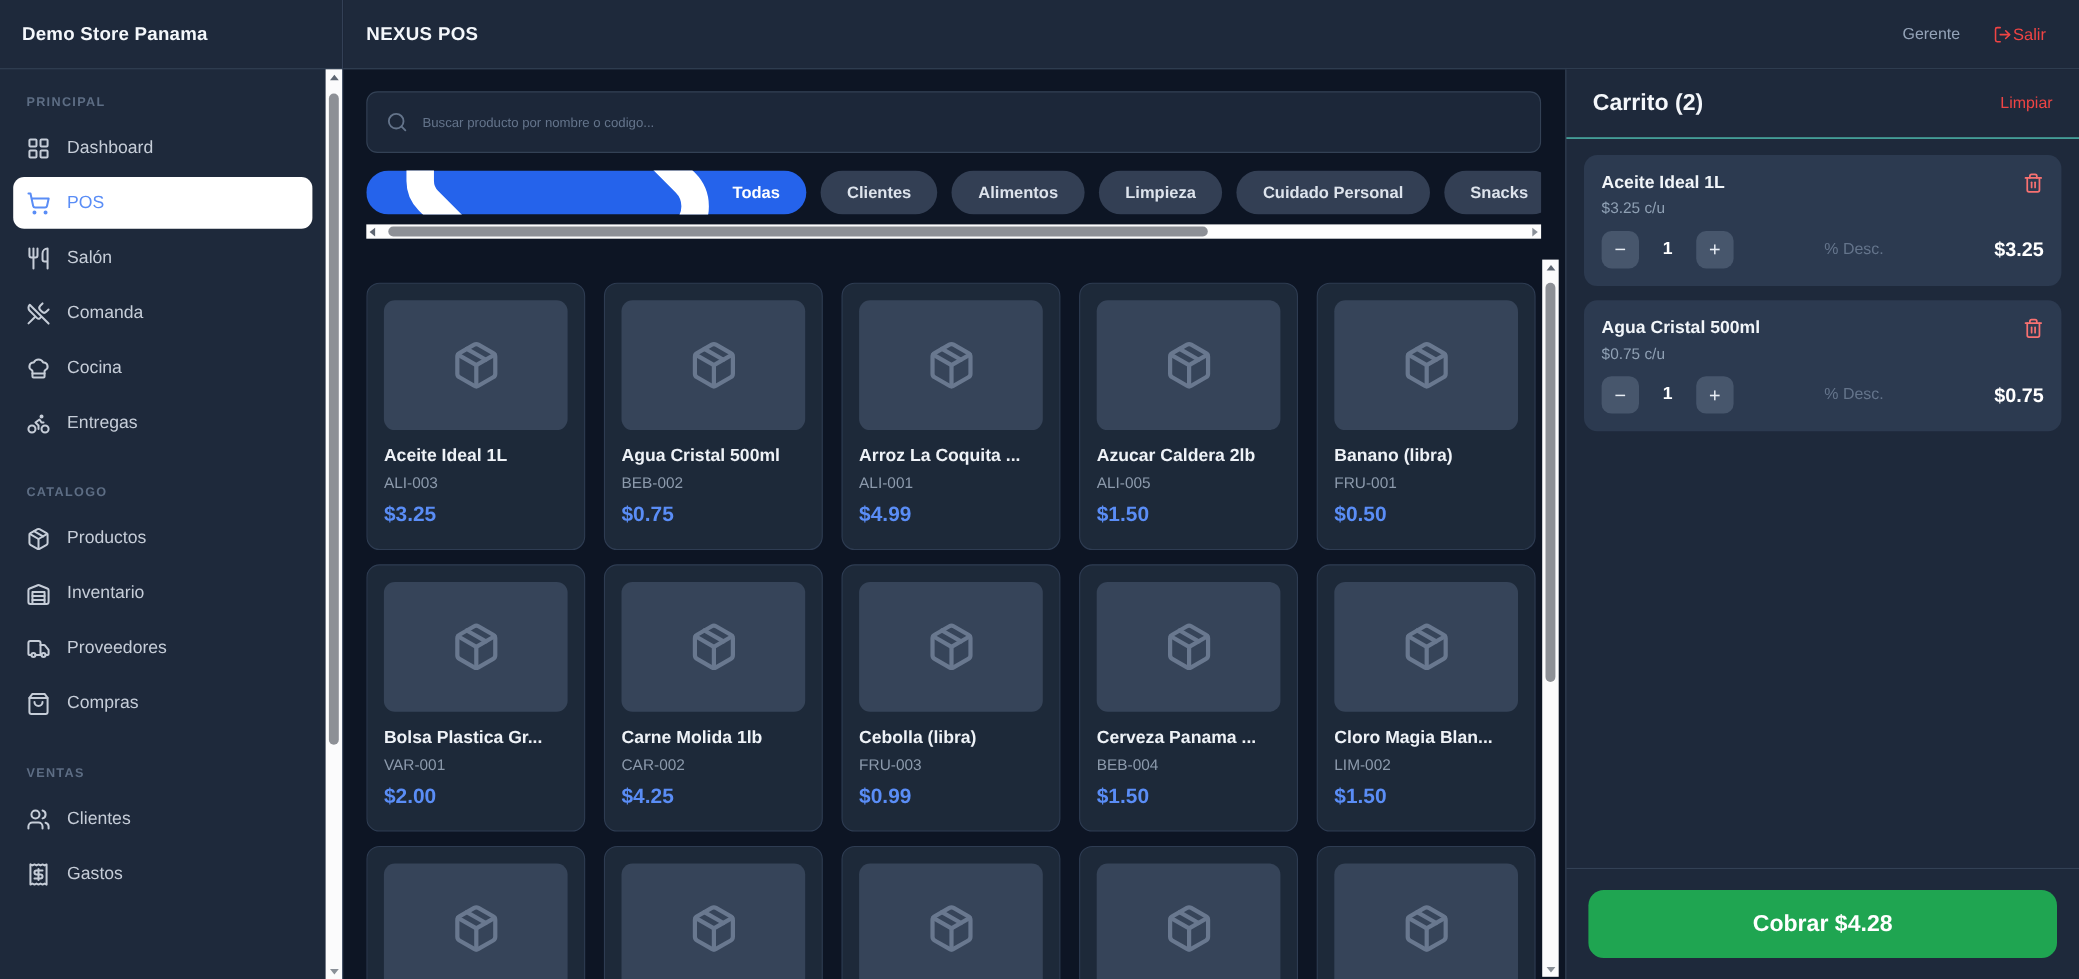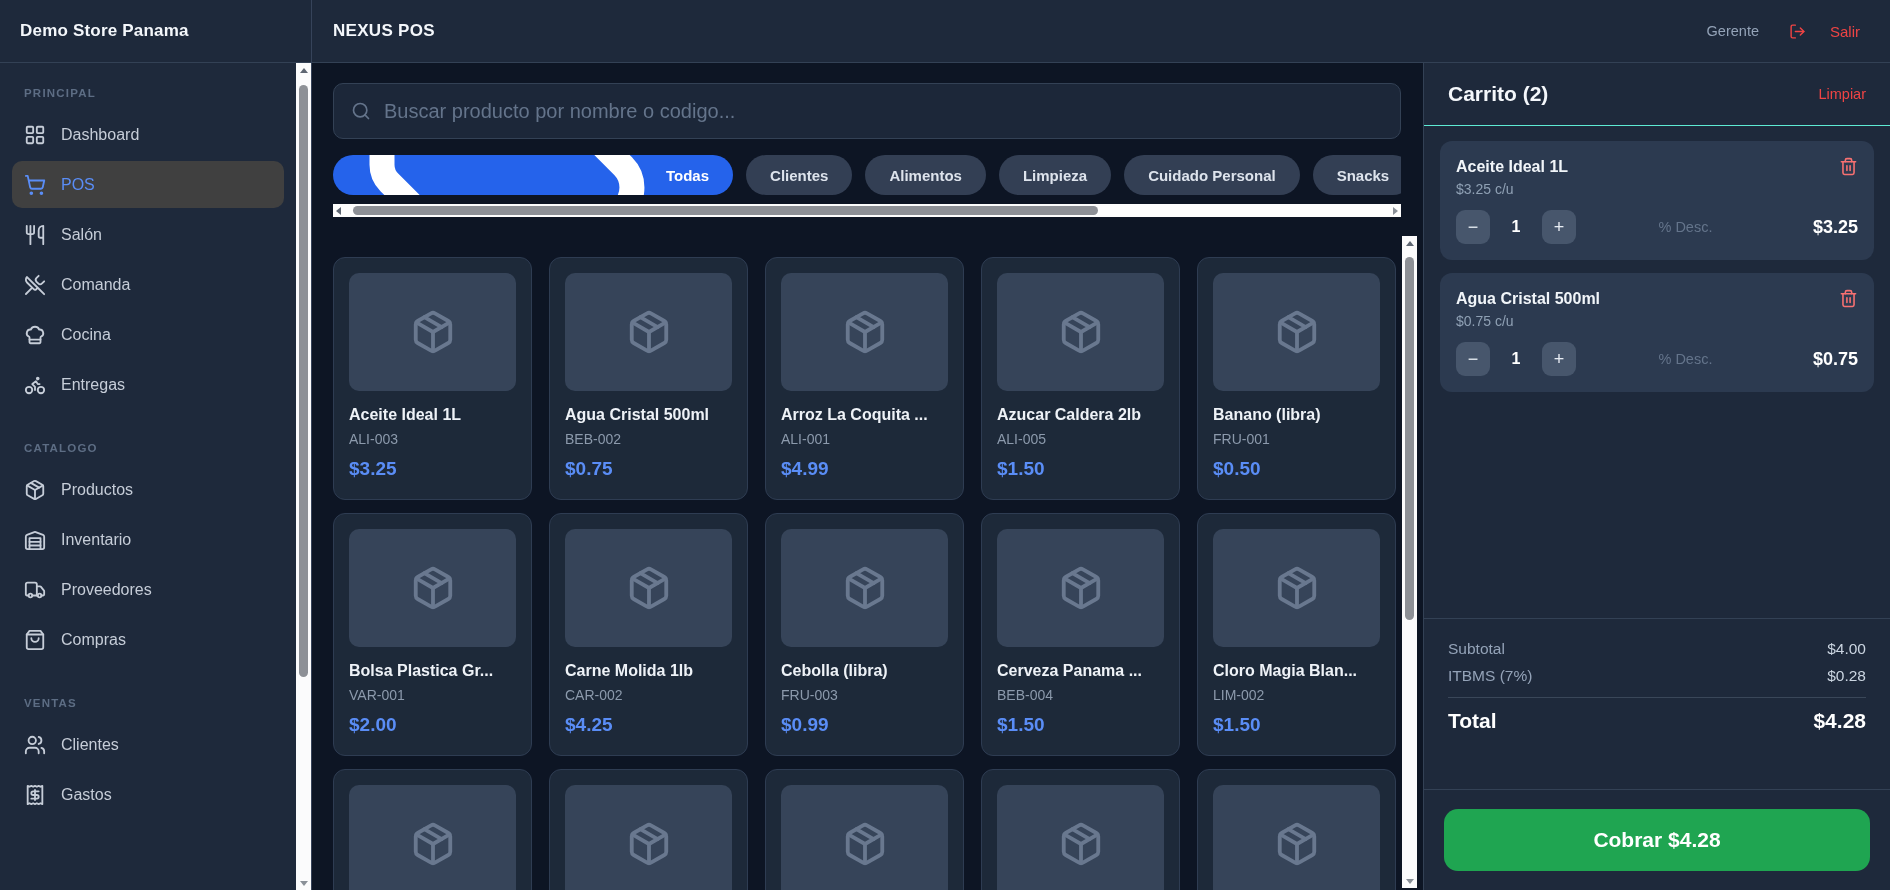--- a/index.html
+++ b/index.html
@@ -15,47 +15,47 @@
   .sidebar { width:312px; background:#1e293b; border-right:1px solid #36435a; display:flex; flex-direction:column; }
   .sb-header { height:63px; border-bottom:1px solid #334155; display:flex; align-items:center; padding:0 20px; flex:0 0 auto; }
   .sb-title { font-size:17px; font-weight:bold; color:#f4f7fb; letter-spacing:.2px; }
   .sb-body { flex:1; display:flex; min-height:0; }
   .sb-nav { flex:1; padding:12px 12px 0 12px; overflow:hidden; }
   .section-label { margin:34px 12px 12px 12px; font-size:11.5px; font-weight:bold; letter-spacing:1.2px; color:#5d6d84; }
   .section-label.first { margin-top:12px; }
   .nav-item { height:47px; margin-bottom:3px; display:flex; align-items:center; gap:15px; padding:0 12px; border-radius:10px; color:#c6cdd8; font-size:16px; cursor:pointer; }
   .nav-item .nav-icon { width:22px; height:22px; flex:0 0 auto; display:flex; }
   .nav-item .nav-icon svg { width:22px; height:22px; }
-  .nav-item.active { background:#404040; color:var(--blue-text); }
+  .nav-item.active { background:#ffffff; color:var(--blue-text); }
   .nav-item.active .nav-icon { color:var(--blue-text); }
 
   
   .vsb { width:15px; background:#fbfbfc; position:relative; flex:0 0 auto; }
   .vsb .arr { position:absolute; left:0; width:15px; height:15px; }
   .vsb .arr.up { top:0; } .vsb .arr.down { bottom:0; }
   .vsb .arr.up::after { content:""; position:absolute; left:3.5px; top:5px; border-left:4px solid transparent; border-right:4px solid transparent; border-bottom:5px solid #5e6672; }
   .vsb .arr.down::after { content:""; position:absolute; left:3.5px; top:6px; border-left:4px solid transparent; border-right:4px solid transparent; border-top:5px solid #8a9098; }
   .vsb .thumb { position:absolute; left:3px; width:9px; border-radius:5px; background:#8d9096; }
 
   
   .right { flex:1; display:flex; flex-direction:column; min-width:0; }
   .topbar { height:63px; flex:0 0 auto; background:#1e293b; border-bottom:1px solid #334155; display:flex; align-items:center; justify-content:space-between; padding:0 30px 0 21px; }
   .app-title { font-size:17px; font-weight:bold; color:#f4f7fb; letter-spacing:.3px; }
   .topbar-right { display:flex; align-items:center; gap:30px; }
   .role { font-size:14.5px; color:#94a3b8; }
-  .logout { display:flex; align-items:center; gap:24px; background:none; border:none; color:var(--danger); font-size:15px; font-family:inherit; cursor:pointer; }
+  .logout { display:flex; align-items:center; gap:1px; background:none; border:none; color:var(--danger); font-size:15px; font-family:inherit; cursor:pointer; }
   .logout svg { width:17px; height:17px; }
 
   .content { flex:1; display:flex; min-height:0; }
 
   
   .main { flex:1; min-width:0; padding:20px 0 0 21px; display:flex; flex-direction:column; position:relative; }
   .search-bar { width:1068px; height:56px; background:#1c2739; border:1px solid #334155; border-radius:10px; display:flex; align-items:center; padding:0 17px; gap:13px; flex:0 0 auto; }
   .search-bar svg { width:20px; height:20px; color:#64748b; flex:0 0 auto; }
-  .search-bar input { flex:1; background:transparent; border:none; outline:none; color:#e2e8f0; font-size:20px; font-family:inherit; }
+  .search-bar input { flex:1; background:transparent; border:none; outline:none; color:#e2e8f0; font-size:12px; font-family:inherit; }
   .search-bar input::placeholder { color:#64748b; }
 
   .chips { width:1068px; margin-top:16px; display:flex; gap:13px; overflow:hidden; flex:0 0 auto; }
   .chip { flex:0 0 auto; height:40px; border-radius:20px; background:#333f54; border:none; color:#dde3ec; font-size:15px; font-weight:600; font-family:inherit; padding:0 24px; display:flex; align-items:center; gap:9px; cursor:pointer; }
   .chip.active { background:var(--accent); color:#fff; }
   .chip .chip-icon { display:flex; } .chip .chip-icon svg { width:16px; height:16px; }
 
   .hsb { width:1068px; height:13px; margin-top:9px; background:#fdfdfd; position:relative; flex:0 0 auto; }
   .hsb .arr { position:absolute; top:0; width:13px; height:13px; }
   .hsb .arr.left { left:0; } .hsb .arr.right { right:0; }
@@ -607,34 +607,19 @@
     <div class="ci-unit">$0.75 c/u</div>
     <div class="ci-ctrl">
       <button class="qty-btn">−</button>
       <span class="qty">1</span>
       <button class="qty-btn">+</button>
       <input class="disc" placeholder="% Desc." style="">
       <div class="ci-total">$0.75</div>
     </div>
   </div>
           </div>
-        <div class="cart-summary">
-          <div class="sum-row">
-            <span>Subtotal</span>
-            <span class="sum-val">$4.00</span>
-          </div>
-          <div class="sum-row">
-            <span>ITBMS (7%)</span>
-            <span class="sum-val">$0.28</span>
-          </div>
-          <div class="sum-divider"></div>
-          <div class="sum-total">
-            <span>Total</span>
-            <span>$4.28</span>
-          </div>
-        </div>
         <div class="checkout-wrap">
           <button class="checkout">Cobrar $4.28</button>
         </div>
       </aside>
     </div>
   </div>
 </div>
 
 </body></html>

